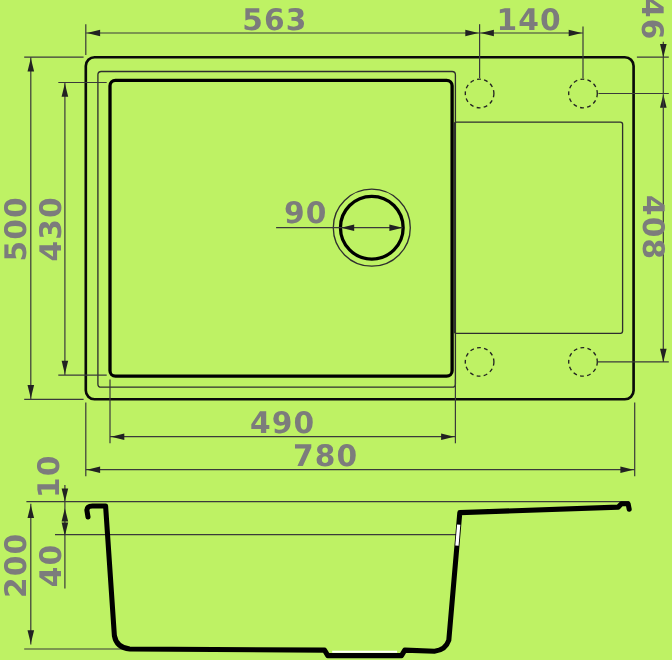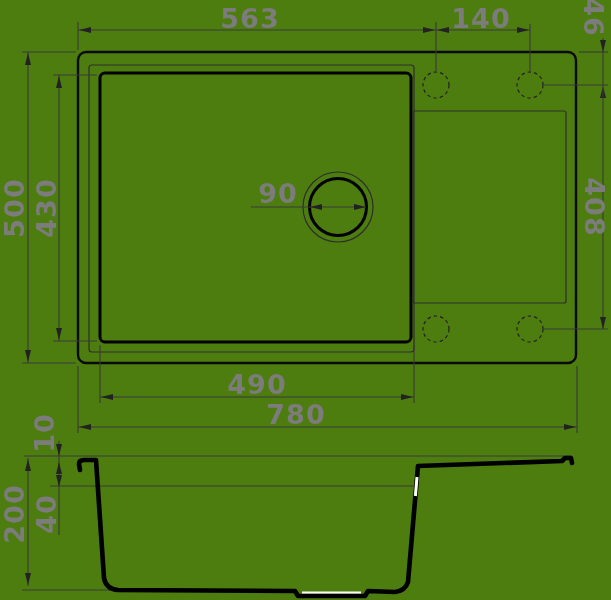--- a/index.html
+++ b/index.html
@@ -1,16 +1,16 @@
 <!DOCTYPE html>
 <html><head>
 <meta charset="utf-8">
 <style>
   html,body{margin:0;padding:0;background:#ffffff;}
-  .stage{position:relative;width:611px;height:600px;background:#4d7c0f;overflow:hidden;}
+  .stage{position:relative;width:611px;height:600px;background:#bef264;overflow:hidden;}
   svg{position:absolute;left:0;top:0;}
   .outline-thick{fill:none;stroke:#000000;stroke-width:3;}
   .outline-main{fill:none;stroke:#0a0a0a;stroke-width:2.4;}
   .outline-thin{fill:none;stroke:#2e2e2e;stroke-width:1.2;}
   .dimline{stroke:#3a3a3a;stroke-width:1.1;fill:none;}
   .dashcircle{fill:none;stroke:#222222;stroke-width:1.2;stroke-dasharray:3.5 3;}
   .arrow{fill:#222222;stroke:none;}
   .profile{fill:none;stroke:#000000;stroke-width:4.6;stroke-linejoin:round;stroke-linecap:round;}
   .whitebreak{stroke:#ffffff;stroke-width:3;fill:none;}
   .dimtext{font-family:"DejaVu Sans","Liberation Sans",sans-serif;font-weight:700;font-size:27px;letter-spacing:1px;fill:#7c7c7c;}

